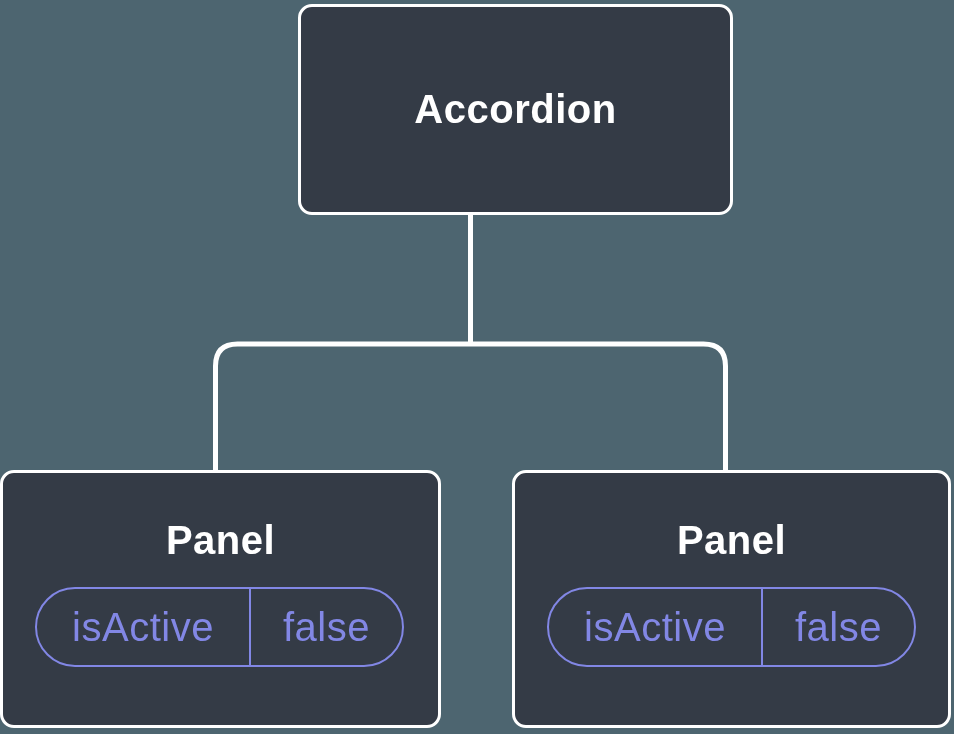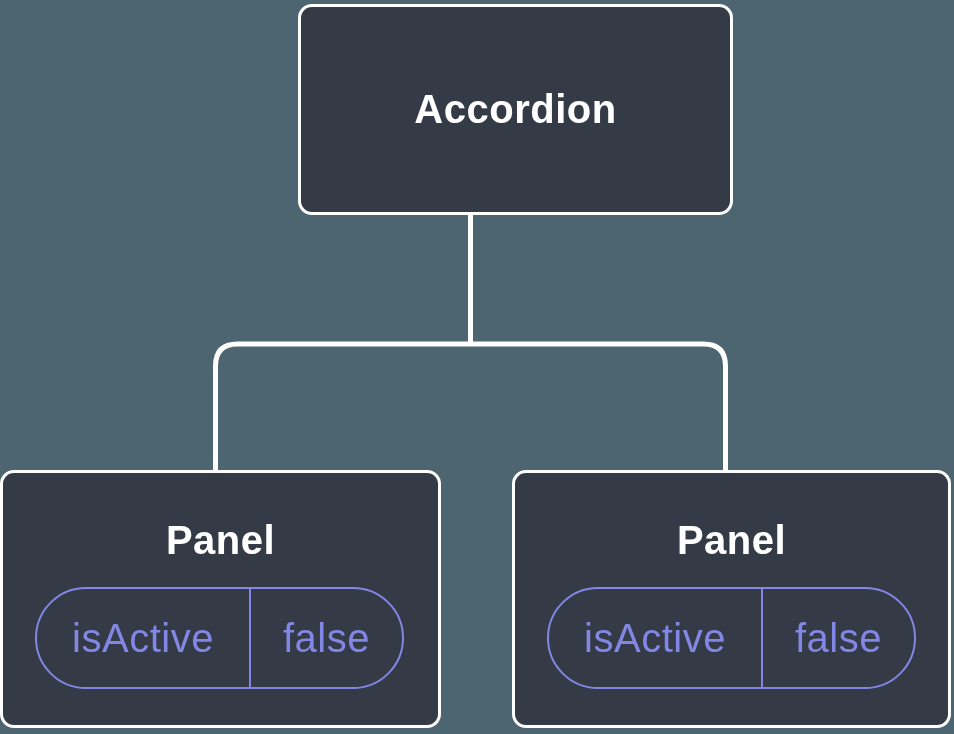--- a/index.html
+++ b/index.html
@@ -51,21 +51,21 @@
     line-height: 50px;
     text-align: center;
     color: #FFFFFF;
     font-size: 40px;
     font-weight: 600;
     letter-spacing: 0.5px;
   }
   .prop-pill {
     position: absolute;
     left: 32px; top: 114px;
-    width: 369px; height: 102px;
+    width: 369px; height: 80px;
     box-sizing: border-box;
     border: 2.5px solid #8287E5;
     border-radius: 51px;
     display: flex;
     align-items: stretch;
     color: #8287E5;
     font-size: 40px;
     letter-spacing: 0.5px;
     overflow: hidden;
   }

